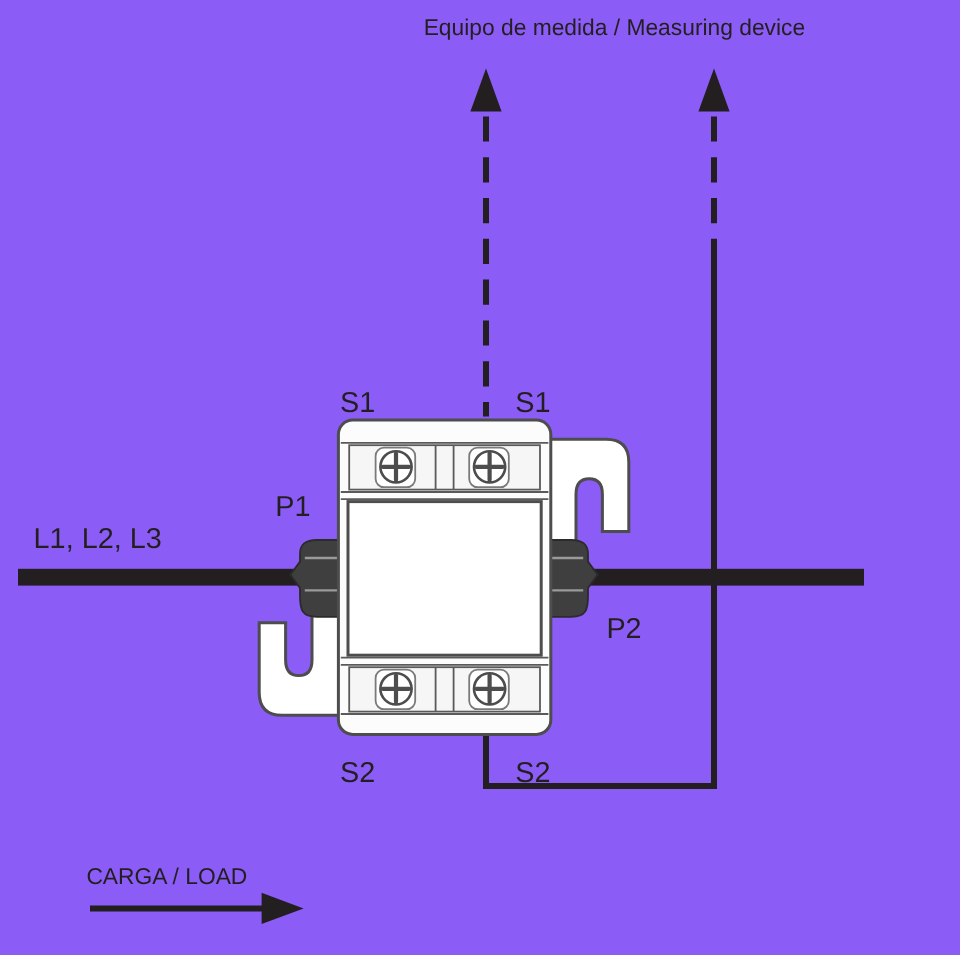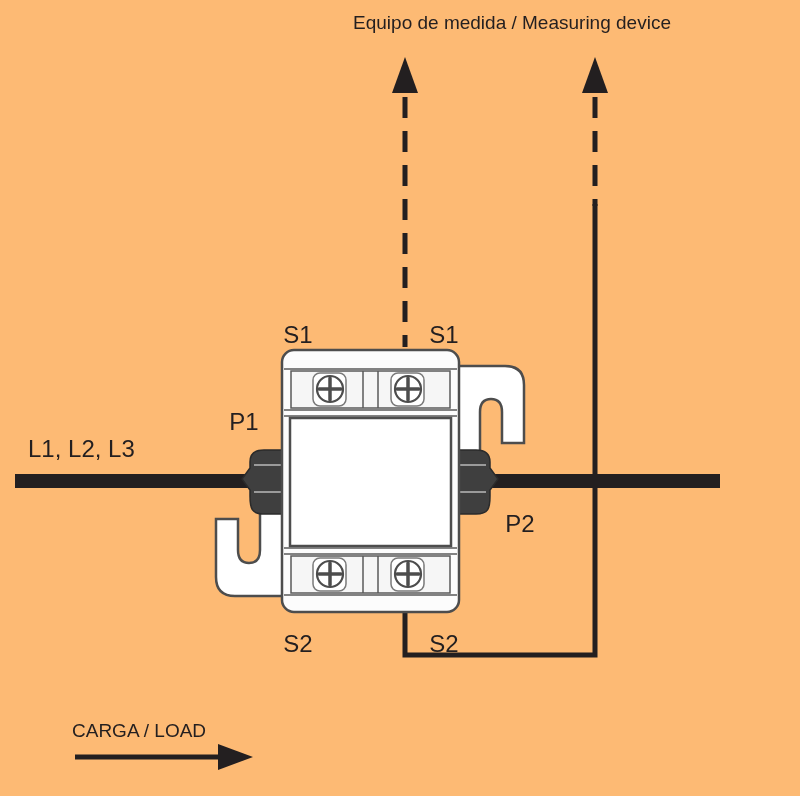--- a/index.html
+++ b/index.html
@@ -1,16 +1,16 @@
 <!DOCTYPE html>
 <html><head>
 <meta charset="utf-8">
 <style>
   html,body{margin:0;padding:0;background:#ffffff;}
-  .stage{position:relative;width:800px;height:796px;background:#fdba74;overflow:hidden;}
+  .stage{position:relative;width:800px;height:796px;background:#8b5cf6;overflow:hidden;}
   svg{display:block;width:800px;height:796px;}
   text{font-family:"Liberation Sans",sans-serif;fill:#231f20;}
   .t-title{font-size:19px;}
   .t-label{font-size:24px;}
   .t-small{font-size:19px;}
   .fill-ink{fill:#231f20;}
   .wire{stroke:#231f20;stroke-width:5;fill:none;}
   .dashed{stroke-dasharray:21 13;}
   .bracket{fill:#ffffff;stroke:#4d4d4d;stroke-width:2.5;}
   .clamp{fill:#3f3f3f;stroke:#2b2b2b;stroke-width:1.5;}

